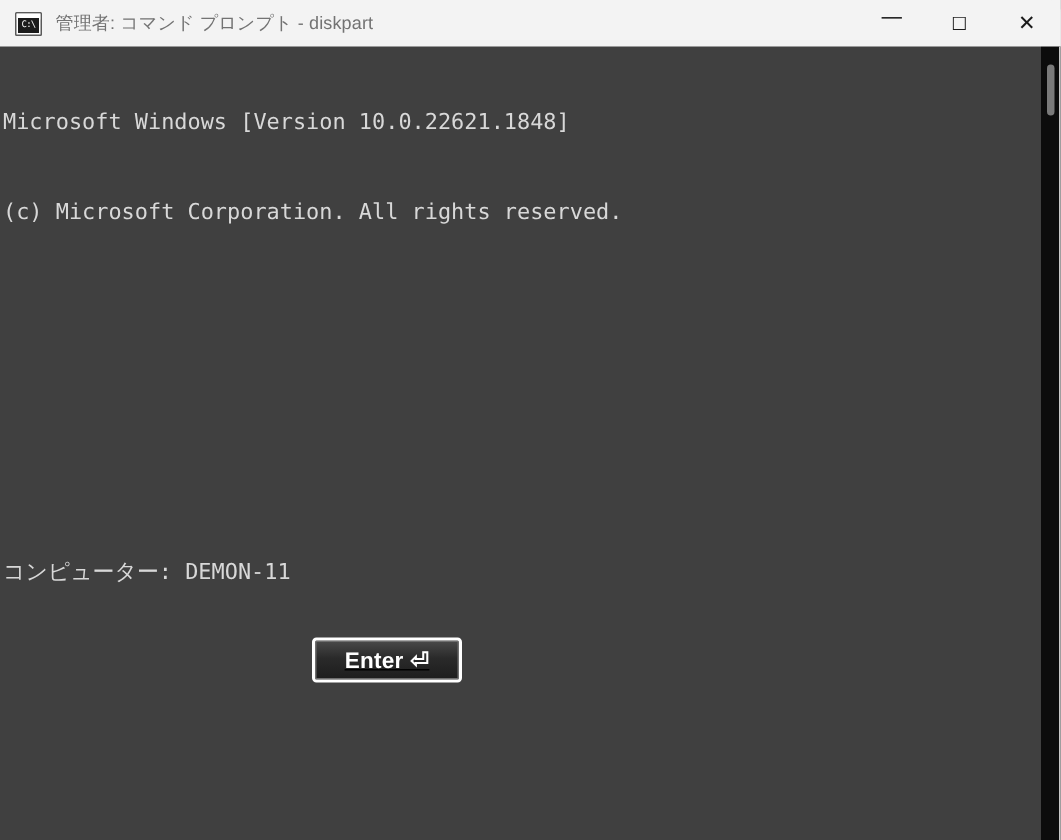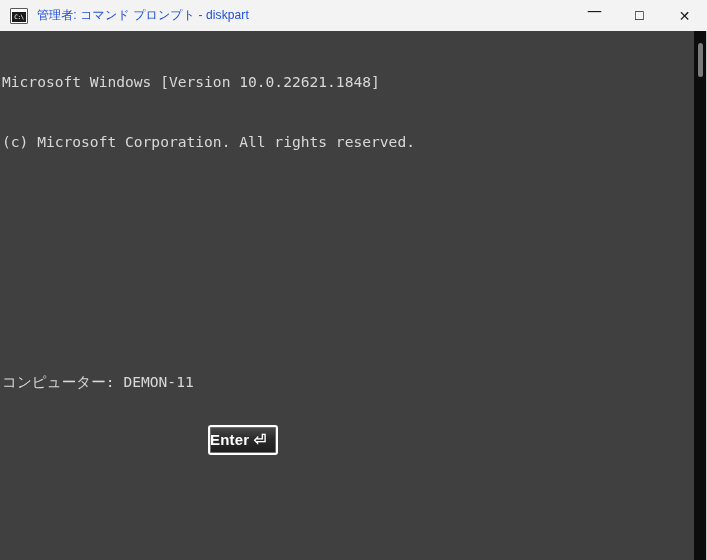--- a/index.html
+++ b/index.html
@@ -66,21 +66,21 @@
     font-family: "DejaVu Sans Mono", monospace;
     font-size: 6px;
     line-height: 10px;
     color: #ffffff;
     text-align: center;
     letter-spacing: -0.5px;
   }
   #title-text {
     font-family: "Liberation Sans", sans-serif;
     font-size: 12px;
-    color: #1d4ed8;
+    color: #737373;
     white-space: nowrap;
     letter-spacing: 0.1px;
   }
 
   #window-controls {
     position: absolute;
     right: 0; top: 0;
     height: 31px;
     display: flex;
   }
@@ -143,29 +143,31 @@
     bottom: 0px;
     height: 2px;
     background: #ffe000;
   }
 
   
   #enter-key {
     position: absolute;
     left: 208px;
     top: 394px;
-    width: 70px;
+    width: 100px;
     height: 30px;
     background: linear-gradient(#4a4a4a, #2a2a2a 45%, #1d1d1d);
     border: 2px solid #ffffff;
     border-radius: 3px;
     box-sizing: border-box;
     display: flex;
     align-items: center;
+    justify-content: center;
     box-shadow: inset 0 0 0 1px #6e6e6e;
+    text-decoration: underline;
   }
   #enter-key-label {
     font-family: "Liberation Sans", sans-serif;
     font-size: 15px;
     font-weight: bold;
     color: #ffffff;
     white-space: nowrap;
     letter-spacing: 0.2px;
   }
 

